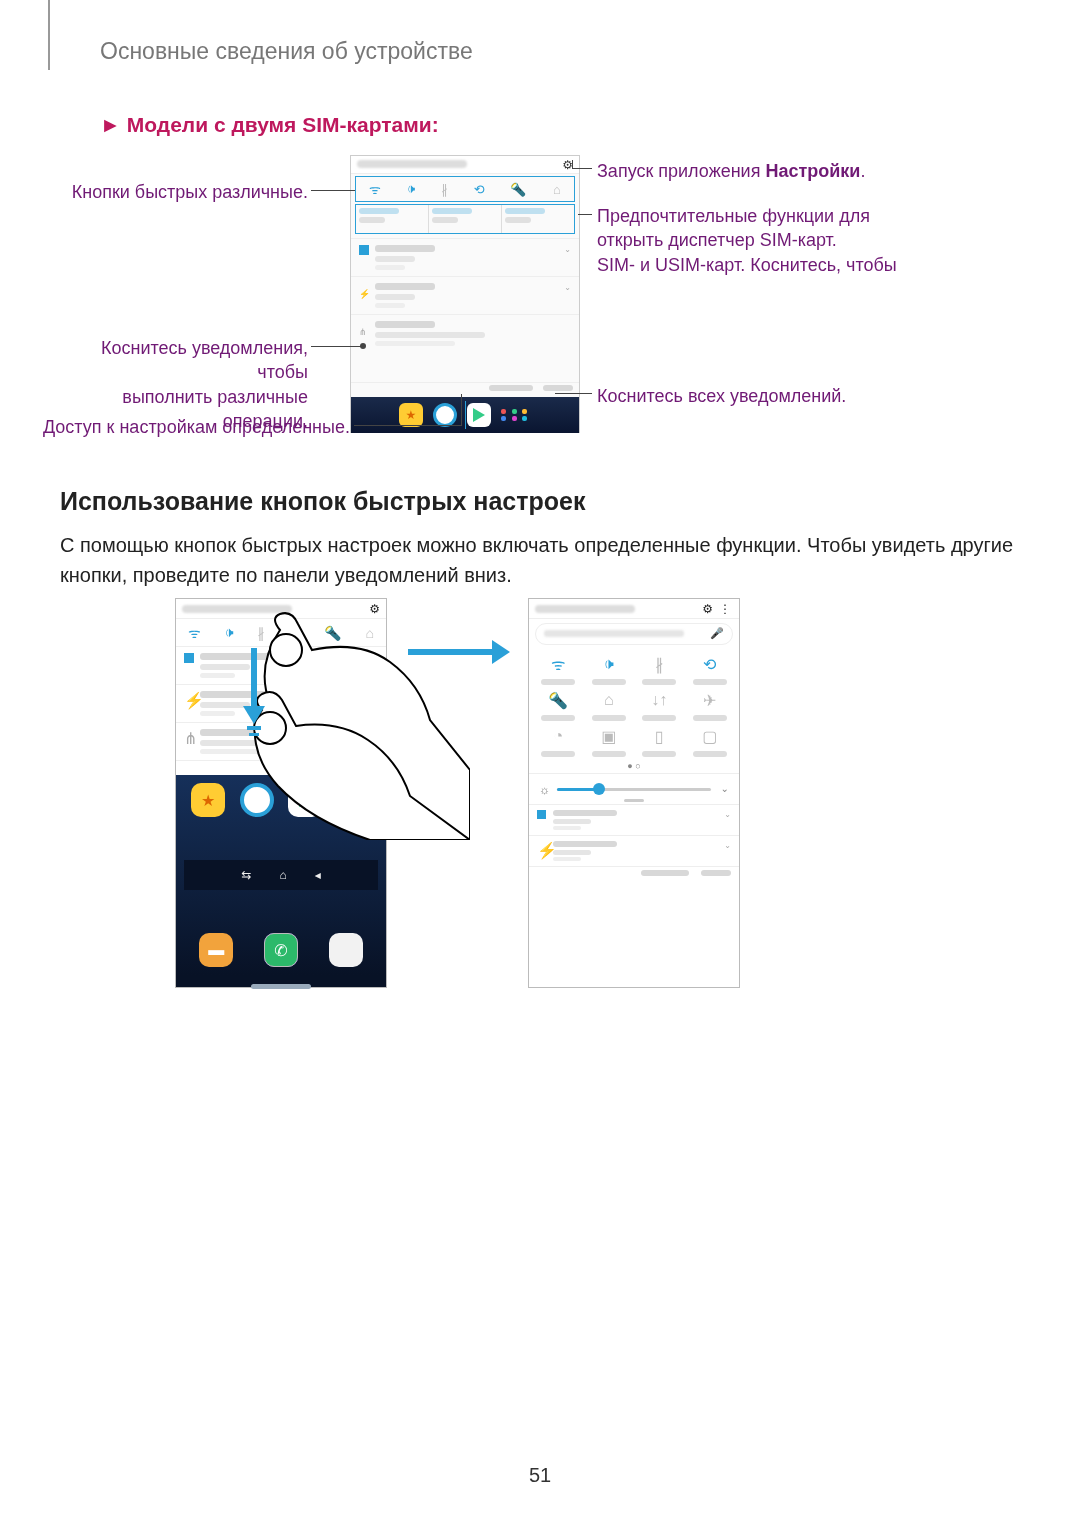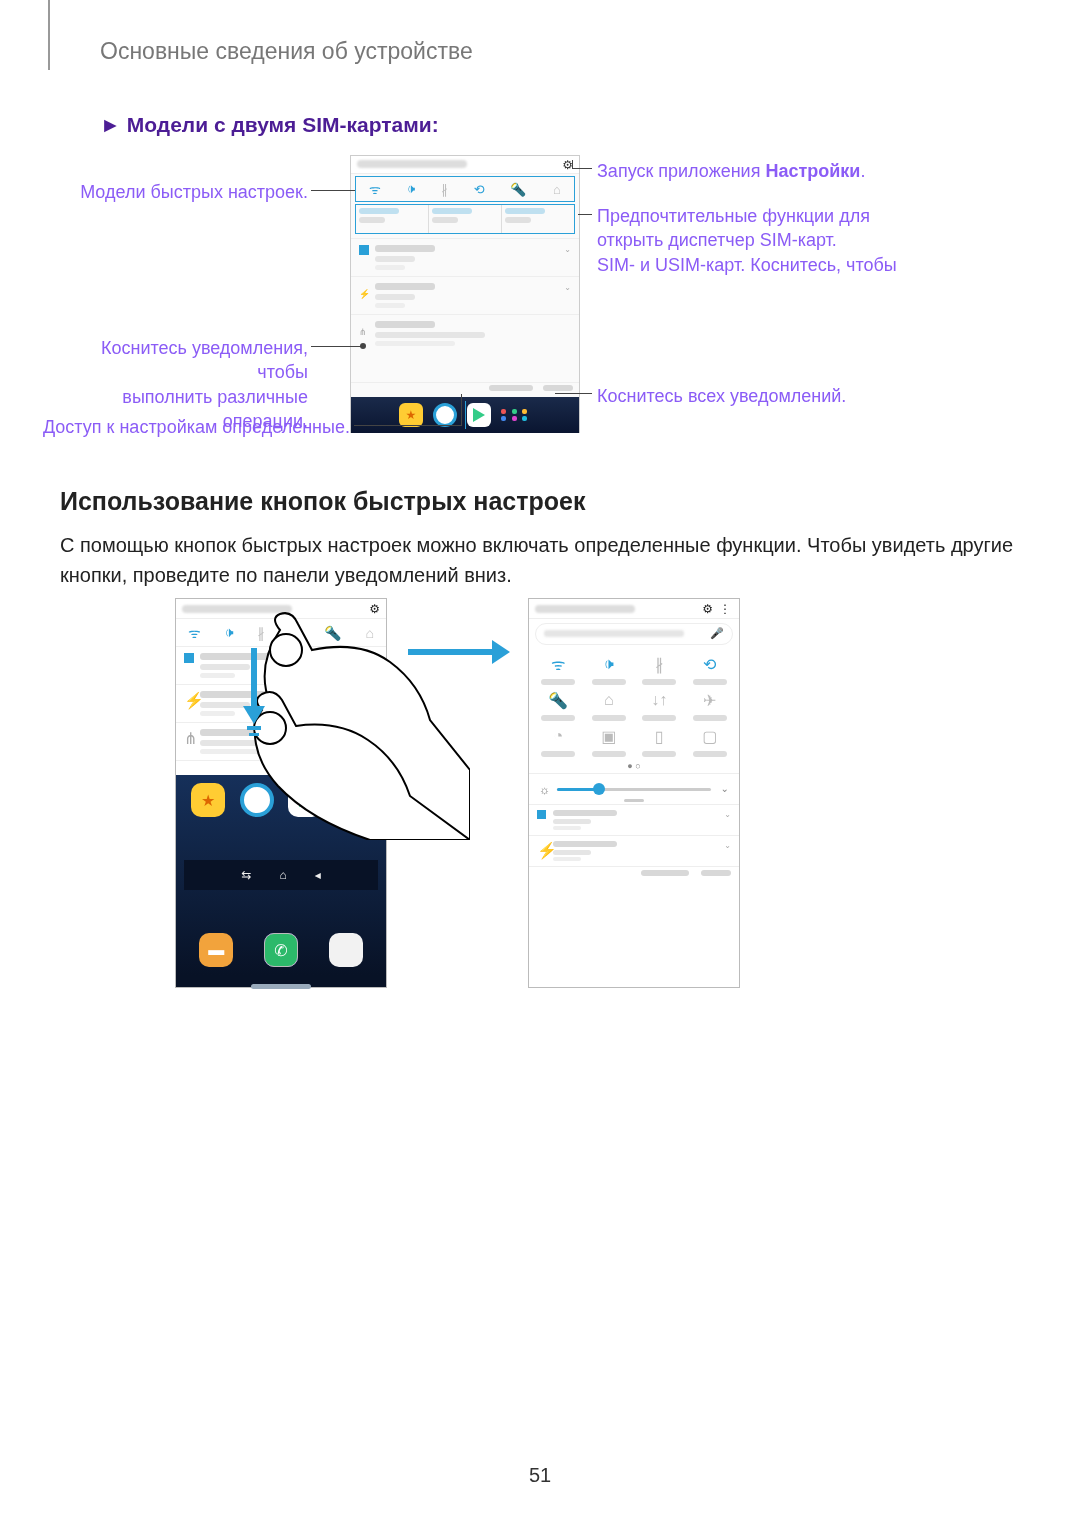--- a/index.html
+++ b/index.html
@@ -29,21 +29,21 @@
     top: 38px;
     font-size: 23px;
     color: #777;
   }
   .subheading {
     position: absolute;
     left: 100px;
     top: 113px;
     font-size: 21px;
     font-weight: bold;
-    color: #4c1d95;
+    color: #be185d;
   }
   .subheading .tri {
     display: inline-block;
     margin-right: 6px;
   }
   
   .diagram1 {
     position: absolute;
     left: 350px;
     top: 155px;
@@ -114,21 +114,21 @@
   .dock-circ{background:#fff;border:3px solid #2aa0d8;border-radius:50%;}
   .dock-play{background:#fff;}
   .dock-pix{width:30px;display:grid;grid-template-columns:1fr 1fr 1fr;grid-template-rows:1fr 1fr;gap:2px;}
   .dock-pix i{width:5px;height:5px;border-radius:2px;}
   .dock-sep{position:absolute;left:50%;top:4px;bottom:4px;width:1px;background:#2aa0d8;}
 
   
   .callout {
     position: absolute;
     font-size: 18px;
-    color: #8b5cf6;
+    color: #701a75;
     line-height: 1.35;
   }
   .callout.right { text-align: left; }
   .callout.left  { text-align: right; }
   .callout .b { font-weight: bold; }
 
   
   .leader {
     position: absolute;
     background: #444;
@@ -339,21 +339,21 @@
             <i style="background:#3c8"></i>
             <i style="background:#fb3"></i>
           <i style="background:#48e"></i>
             <i style="background:#d4c"></i>
             <i style="background:#2bd"></i>
         </div>
       </div>
     </div>
   </div>
 
-  <div class="callout left" style="left:60px;top:180px;width:248px;">Модели быстрых настроек.</div>
+  <div class="callout left" style="left:60px;top:180px;width:248px;">Кнопки быстрых различные.</div>
   <div class="leader" style="left:311px;top:190px;width:44px;"></div>
 
   <div class="callout left" style="left:60px;top:336px;width:248px;">
     <div>Коснитесь уведомления, чтобы</div>
     <div>выполнить различные операции.</div>
   </div>
   <div class="leader" style="left:311px;top:346px;width:51px;"></div>
   <div class="dot" style="left:360px;top:343px;"></div>
 
   <div class="callout left" style="left:20px;top:415px;width:330px;">Доступ к настройкам определенные.</div>

